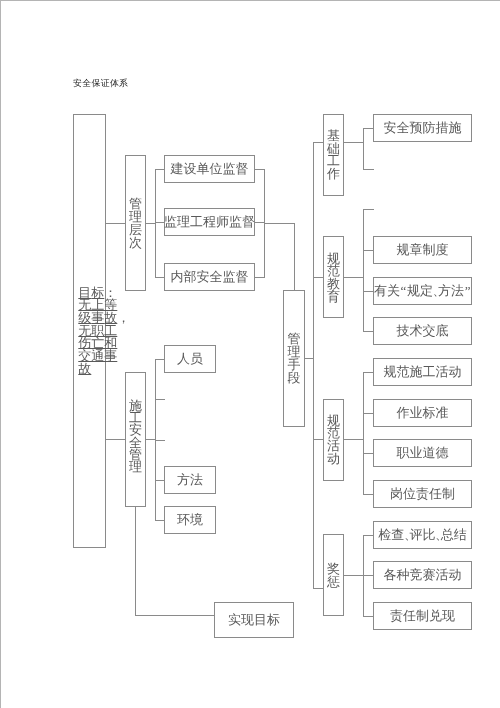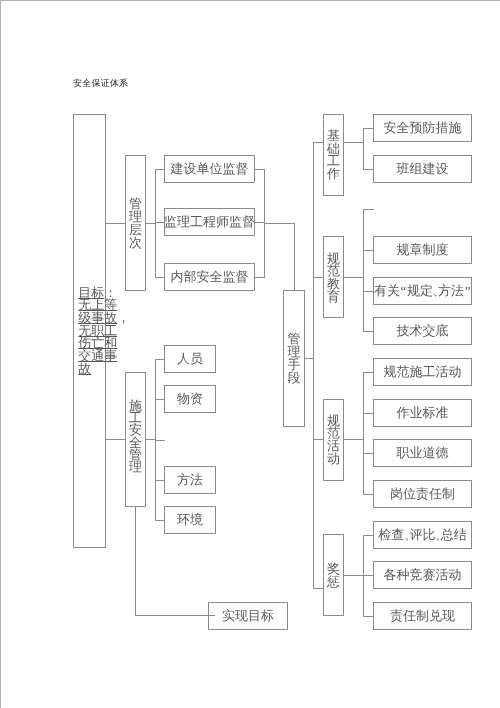--- a/index.html
+++ b/index.html
@@ -96,23 +96,20 @@
         <span>安</span>
         <span>全</span>
         <span>管</span>
         <span>理</span>
       </div>
   </div>
   <div class="ln" style="left:105px;top:439px;width:21px;height:1px"></div>
   <div class="bx" style="left:164px;top:345px;width:52px;height:28px">
     <div class="t">人员</div>
   </div>
-  <div class="bx" style="left:164px;top:385px;width:52px;height:28px">
-    <div class="t">物资</div>
-  </div>
   <div class="bx" style="left:164px;top:466px;width:52px;height:28px">
     <div class="t">方法</div>
   </div>
   <div class="bx" style="left:164px;top:506px;width:52px;height:28px">
     <div class="t">环境</div>
   </div>
   <div class="ln" style="left:155px;top:359px;width:1px;height:162px"></div>
   <div class="ln" style="left:145px;top:439px;width:11px;height:1px"></div>
   <div class="ln" style="left:155px;top:359px;width:10px;height:1px"></div>
   <div class="ln" style="left:155px;top:399px;width:10px;height:1px"></div>
@@ -132,23 +129,20 @@
   <div class="bx vb" style="left:323px;top:114px;width:21px;height:82px">
     <div class="t" style="line-height:12.5px;transform:translateY(0px)">
         <span>基</span>
         <span>础</span>
         <span>工</span>
         <span>作</span>
       </div>
   </div>
   <div class="bx" style="left:373px;top:114px;width:99px;height:28px">
     <div class="t">安全预防措施</div>
-  </div>
-  <div class="bx" style="left:373px;top:155px;width:99px;height:28px">
-    <div class="t">班组建设</div>
   </div>
   <div class="ln" style="left:363px;top:128px;width:1px;height:42px"></div>
   <div class="ln" style="left:343px;top:142px;width:21px;height:1px"></div>
   <div class="ln" style="left:363px;top:128px;width:11px;height:1px"></div>
   <div class="ln" style="left:363px;top:169px;width:11px;height:1px"></div>
   <div class="bx vb" style="left:323px;top:236px;width:21px;height:82px">
     <div class="t" style="line-height:12.65px;transform:translateY(0.9px)">
         <span>规</span>
         <span>范</span>
         <span>教</span>
@@ -235,18 +229,18 @@
   <div class="ln" style="left:363px;top:535px;width:11px;height:1px"></div>
   <div class="ln" style="left:363px;top:575px;width:11px;height:1px"></div>
   <div class="ln" style="left:363px;top:616px;width:11px;height:1px"></div>
   <div class="ln" style="left:313px;top:142px;width:1px;height:447px"></div>
   <div class="ln" style="left:304px;top:358px;width:10px;height:1px"></div>
   <div class="ln" style="left:313px;top:142px;width:11px;height:1px"></div>
   <div class="ln" style="left:313px;top:277px;width:11px;height:1px"></div>
   <div class="ln" style="left:313px;top:439px;width:11px;height:1px"></div>
   <div class="ln" style="left:313px;top:588px;width:11px;height:1px"></div>
 
-  <div class="bx" style="left:208px;top:602px;width:80px;height:28px">
+  <div class="bx" style="left:214px;top:602px;width:80px;height:36px">
     <div class="t">实现目标</div>
   </div>
   <div class="ln" style="left:135px;top:506px;width:1px;height:110px"></div>
   <div class="ln" style="left:135px;top:615px;width:80px;height:1px"></div>
 </div>
 
 </body></html>

